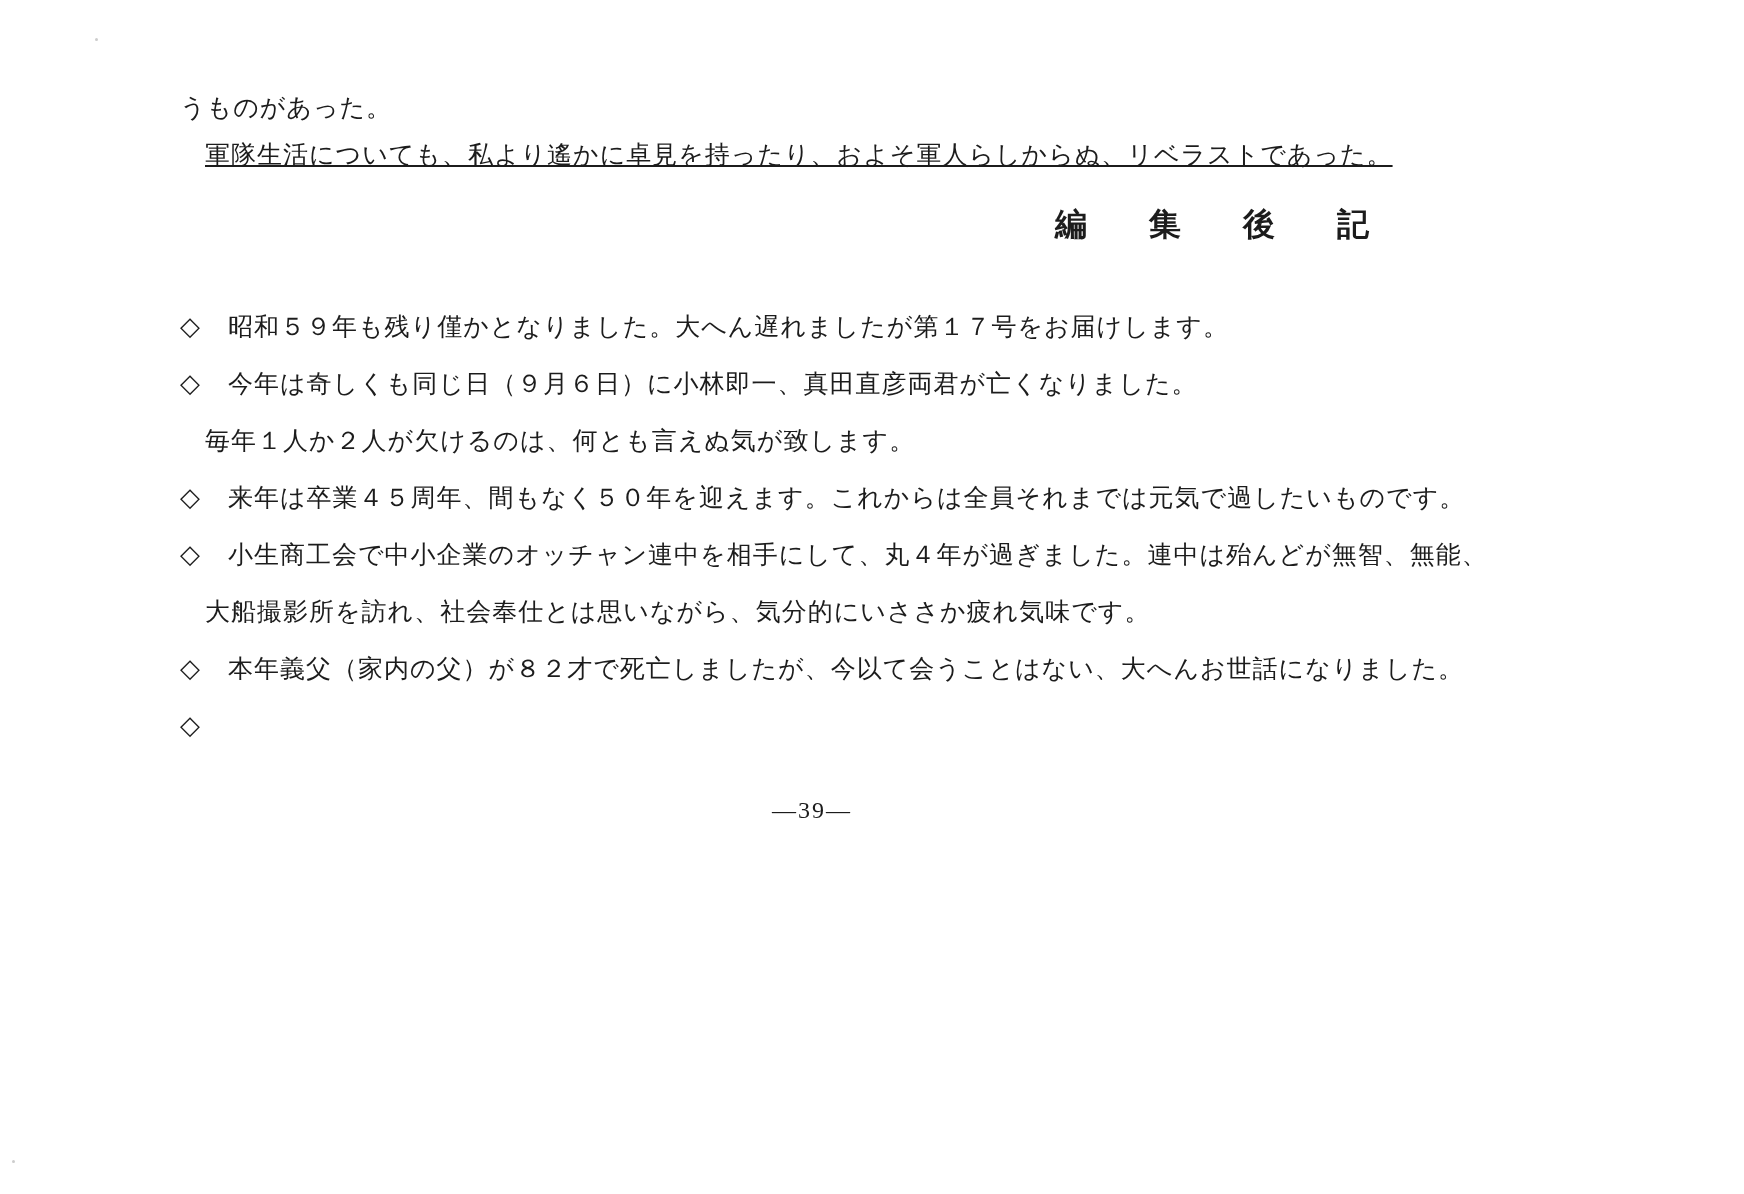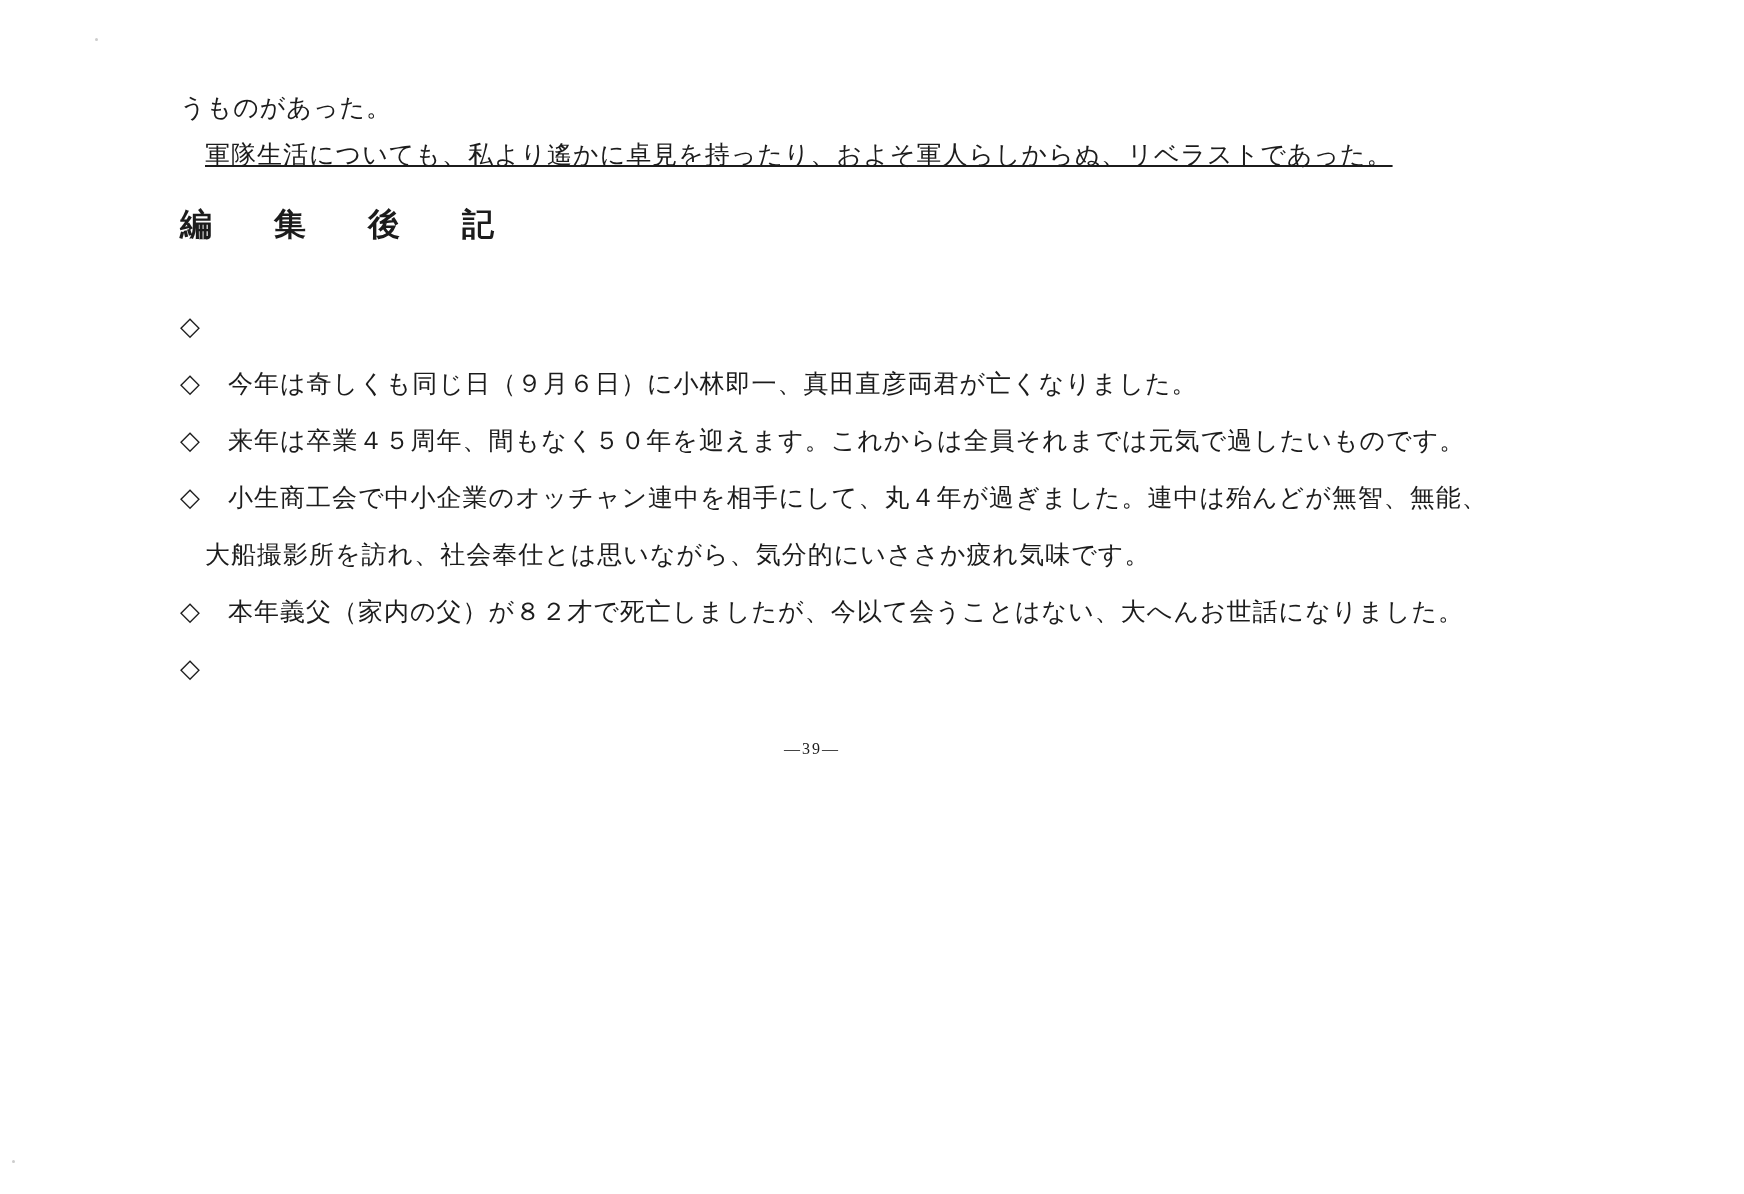--- a/index.html
+++ b/index.html
@@ -30,21 +30,21 @@
     text-align: justify;
   }
   .body-text p.indent {
     text-indent: 1em;
     text-decoration: underline;
   }
   .section-heading {
     margin: 26px 60px 0 0;
     font-size: 32px;
     font-weight: bold;
-    text-align: left;
+    text-align: right;
     letter-spacing: 15px;
     line-height: 40px;
   }
   .notes {
     margin-top: 56px;
     font-size: 25px;
     letter-spacing: 1px;
   }
   .note {
     display: flex;
@@ -61,21 +61,21 @@
   .note-cont {
     line-height: 54px;
     margin-left: 25px;
     margin-bottom: 3px;
     white-space: nowrap;
   }
   .note-cont:empty { display: none; }
   .page-number {
     margin-top: 44px;
     text-align: center;
-    font-size: 16px;
+    font-size: 24px;
     letter-spacing: 2px;
   }
   
   .speck {
     position: absolute;
     background: #9a9a9a;
     border-radius: 50%;
     width: 3px;
     height: 3px;
     opacity: 0.5;
@@ -90,26 +90,28 @@
     <p>うものがあった。</p>
     <p class="indent">軍隊生活についても、私より遙かに卓見を持ったり、およそ軍人らしからぬ、リベラストであった。</p>
   </section>
 
   <h1 class="section-heading">編　集　後　記</h1>
 
   <section class="notes">
 
     <div class="note">
         <span class="marker">◇</span>
+        <span class="note-text">昭和５９年も残り僅かとなりました。大へん遅れましたが第１７号をお届けします。</span>
       </div>
 
     <div class="note">
         <span class="marker">◇</span>
         <span class="note-text">今年は奇しくも同じ日（９月６日）に小林即一、真田直彦両君が亡くなりました。</span>
       </div>
+    <div class="note-cont">毎年１人か２人が欠けるのは、何とも言えぬ気が致します。</div>
 
     <div class="note">
         <span class="marker">◇</span>
         <span class="note-text">来年は卒業４５周年、間もなく５０年を迎えます。これからは全員それまでは元気で過したいものです。</span>
       </div>
 
     <div class="note">
         <span class="marker">◇</span>
         <span class="note-text">小生商工会で中小企業のオッチャン連中を相手にして、丸４年が過ぎました。連中は殆んどが無智、無能、</span>
       </div>

